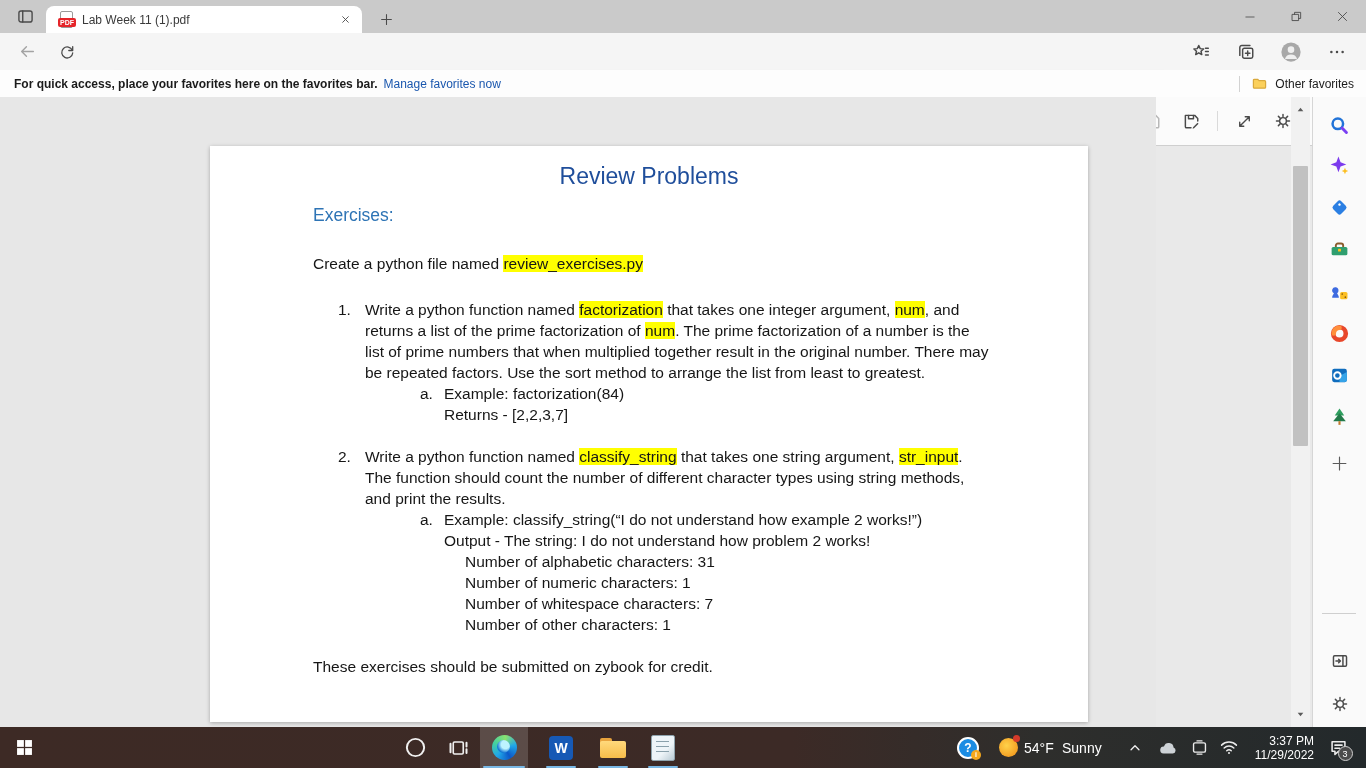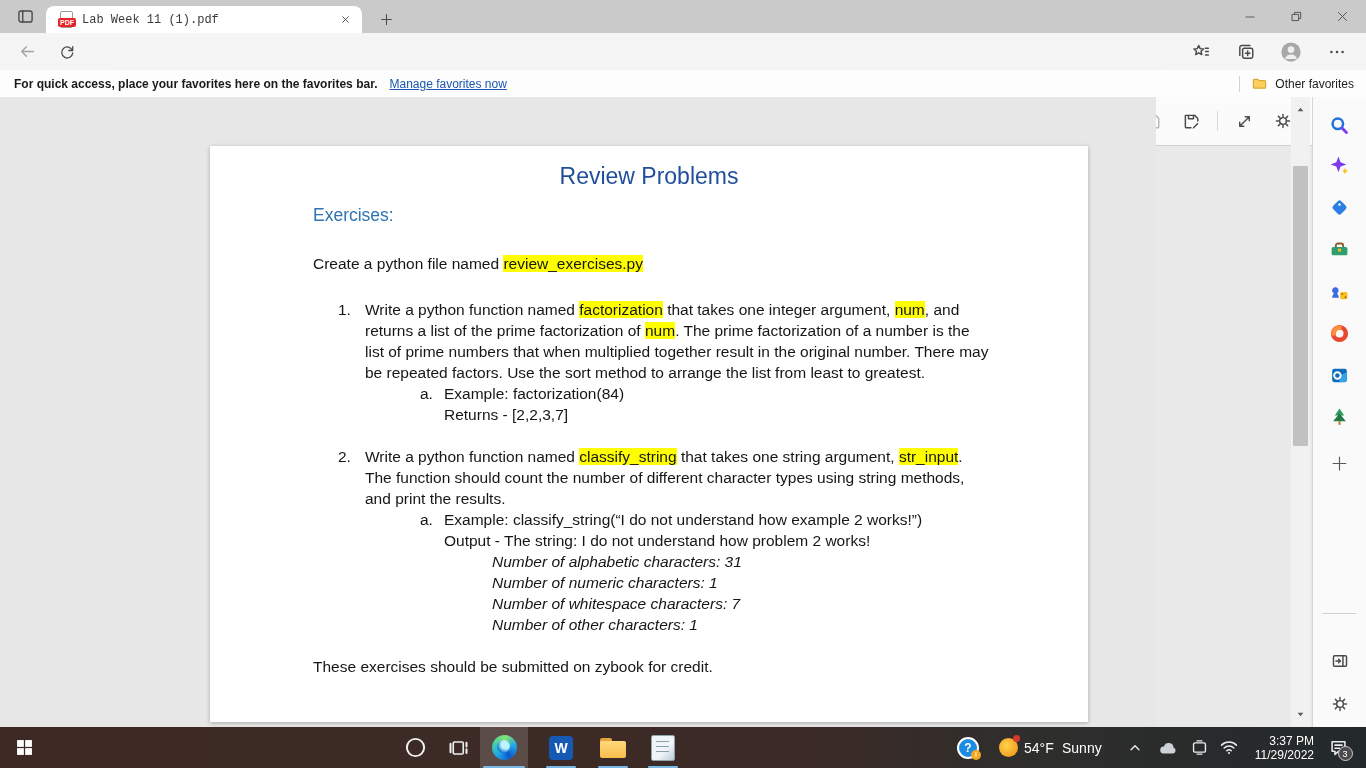--- a/index.html
+++ b/index.html
@@ -8,33 +8,33 @@
        -webkit-font-smoothing:antialiased;}
   svg{fill:none;stroke:#4a4a4a;stroke-width:1.3;stroke-linecap:round;stroke-linejoin:round;display:block;}
   .dis{opacity:.38;}
   
   .titlebar{position:absolute;left:0;top:0;width:1366px;height:33px;background:#cacaca;}
   .tab-actions{position:absolute;left:10px;top:4px;width:30px;height:25px;display:flex;align-items:center;justify-content:center;border-radius:4px;}
   .tab{position:absolute;left:46px;top:6px;width:316px;height:27px;background:#fff;border-radius:8px 8px 0 0;display:flex;align-items:center;padding:0 8px;box-sizing:border-box;}
   .favicon{width:17px;height:17px;position:relative;margin:0 7px 0 4px;flex:none;}
   .favicon .page{position:absolute;inset:0 2px 0 2px;background:#fff;border:1px solid #9a9a9a;border-radius:2px;}
   .favicon .badge{position:absolute;left:0;bottom:1px;background:#e5252a;color:#fff;font-size:7px;font-weight:bold;line-height:9px;padding:0 2px;border-radius:2px;}
-  .tab-title{font-size:12px;color:#3a3a3a;flex:1;white-space:nowrap;overflow:hidden;font-family:Liberation Mono, monospace;}
+  .tab-title{font-size:12px;color:#3a3a3a;flex:1;white-space:nowrap;overflow:hidden;}
   .tab-close{width:18px;height:18px;display:flex;align-items:center;justify-content:center;border-radius:4px;flex:none;}
   .newtab{position:absolute;left:374px;top:8px;width:24px;height:22px;display:flex;align-items:center;justify-content:center;border-radius:4px;}
   .wctl{position:absolute;top:0;height:33px;width:44px;display:flex;align-items:center;justify-content:center;}
   
   .navbar{position:absolute;left:0;top:33px;width:1366px;height:37px;background:#f5f5f5;}
   .nbtn{position:absolute;top:5px;width:30px;height:27px;display:flex;align-items:center;justify-content:center;border-radius:5px;}
   .addressbar{position:absolute;left:103px;top:37px;width:1072px;height:29px;background:#fff;border-radius:15px;box-shadow:0 1px 2px rgba(0,0,0,.12);display:flex;align-items:center;padding:0 14px;box-sizing:border-box;}
   .addr-text{font-size:13.5px;color:#6d6d6d;margin-left:9px;}
   
   .favbar{position:absolute;left:0;top:70px;width:1366px;height:27px;background:#fdfdfd;border-bottom:1px solid #e4e4e4;display:flex;align-items:center;font-size:12px;color:#1b1b1b;}
   .fav-notice{margin-left:14px;font-weight:bold;}
-  .fav-link{margin-left:12px;color:#1a57ae;text-decoration:underline;cursor:pointer;}
+  .fav-link{margin-left:6px;color:#1a57ae;cursor:pointer;}
   .fav-right{position:absolute;right:12px;display:flex;align-items:center;gap:7px;}
   .fav-div{width:1px;height:16px;background:#d2d2d2;margin-right:4px;}
   
   .pdfbar{position:absolute;left:0;top:97px;width:1312px;height:49px;background:#fbfbfb;border-bottom:1px solid #cfcfcf;box-sizing:border-box;}
   .pl{position:absolute;left:12px;top:0;height:48px;display:flex;align-items:center;gap:12px;}
   .page-input{width:38px;height:28px;border:1px solid #8f8f8f;background:#fff;text-align:center;font-size:13px;color:#222;font-family:"Liberation Sans",sans-serif;border-radius:2px;}
   .ofpg{font-size:13px;color:#333;}
   .pc{position:absolute;left:545px;top:0;height:48px;display:flex;align-items:center;gap:13px;}
   .tbtn{width:26px;height:26px;display:flex;align-items:center;justify-content:center;border-radius:4px;flex:none;}
   .vd{width:1px;height:20px;background:#dadada;flex:none;}
@@ -45,21 +45,21 @@
   .doc-title{margin-top:17px;text-align:center;font-size:23px;color:#1f4e9b;}
   .doc-heading{margin:15px 0 0 103px;font-size:17.5px;color:#2e74b5;}
   .doc-intro{margin:27px 0 0 103px;line-height:21px;}
   .hl{background:#ffff00;}
   .problem-list{margin:25px 0 0 128px;}
   .problem{display:flex;margin-bottom:21px;line-height:21px;}
   .pnum{width:27px;flex:none;}
   .pbody{width:624px;}
   .sub{display:flex;margin-left:55px;}
   .sub-label{width:24px;flex:none;}
-  .line.ind{margin-left:48px;font-style:italic;}
+  .line.ind{margin-left:21px;}
   .doc-footer{margin:0 0 8px 103px;line-height:21px;}
   
   .sbar{position:absolute;left:1291px;top:97px;width:19px;height:630px;background:#f1f1f1;}
   .sb-arrow{position:absolute;left:0;width:19px;height:17px;display:flex;align-items:center;justify-content:center;}
   .sb-thumb{position:absolute;left:2px;top:69px;width:15px;height:280px;background:#c1c1c1;border-radius:1px;}
   
   .sidebar{position:absolute;left:1312px;top:97px;width:54px;height:630px;background:#fafafa;border-left:1px solid #d6d6d6;box-sizing:border-box;}
   .sbi{position:absolute;left:50%;transform:translate(-50%,-50%);width:30px;height:30px;display:flex;align-items:center;justify-content:center;border-radius:5px;}
   .sb-div{position:absolute;left:9px;width:34px;height:1px;background:#cfcfcf;}
   

